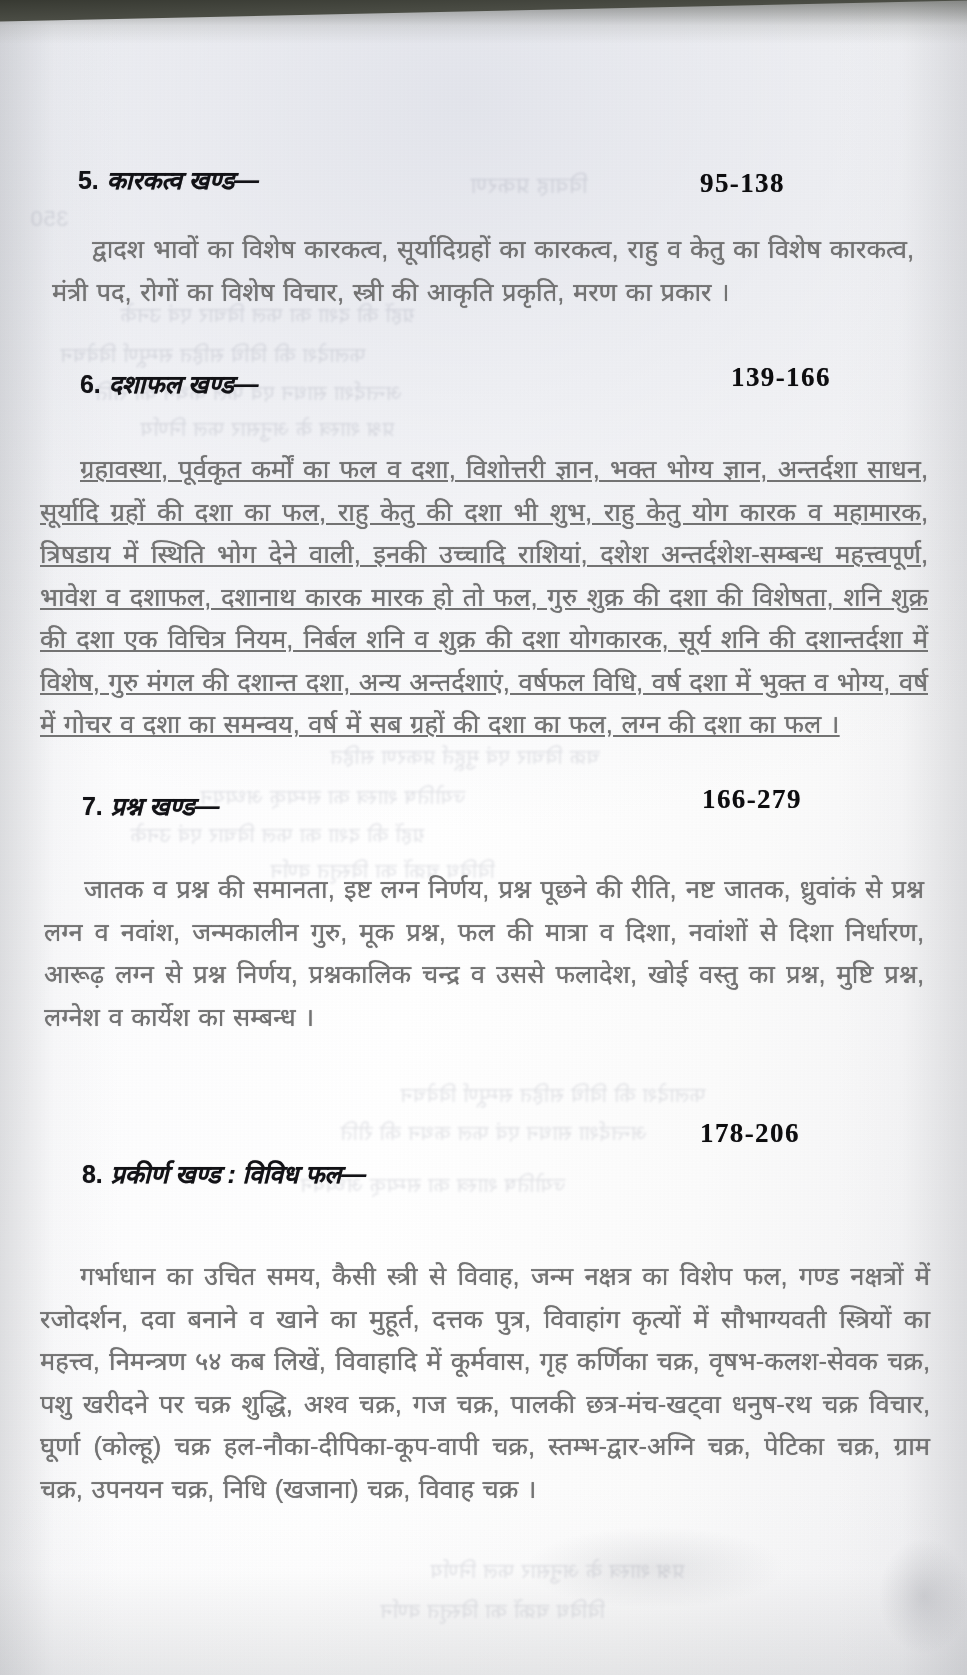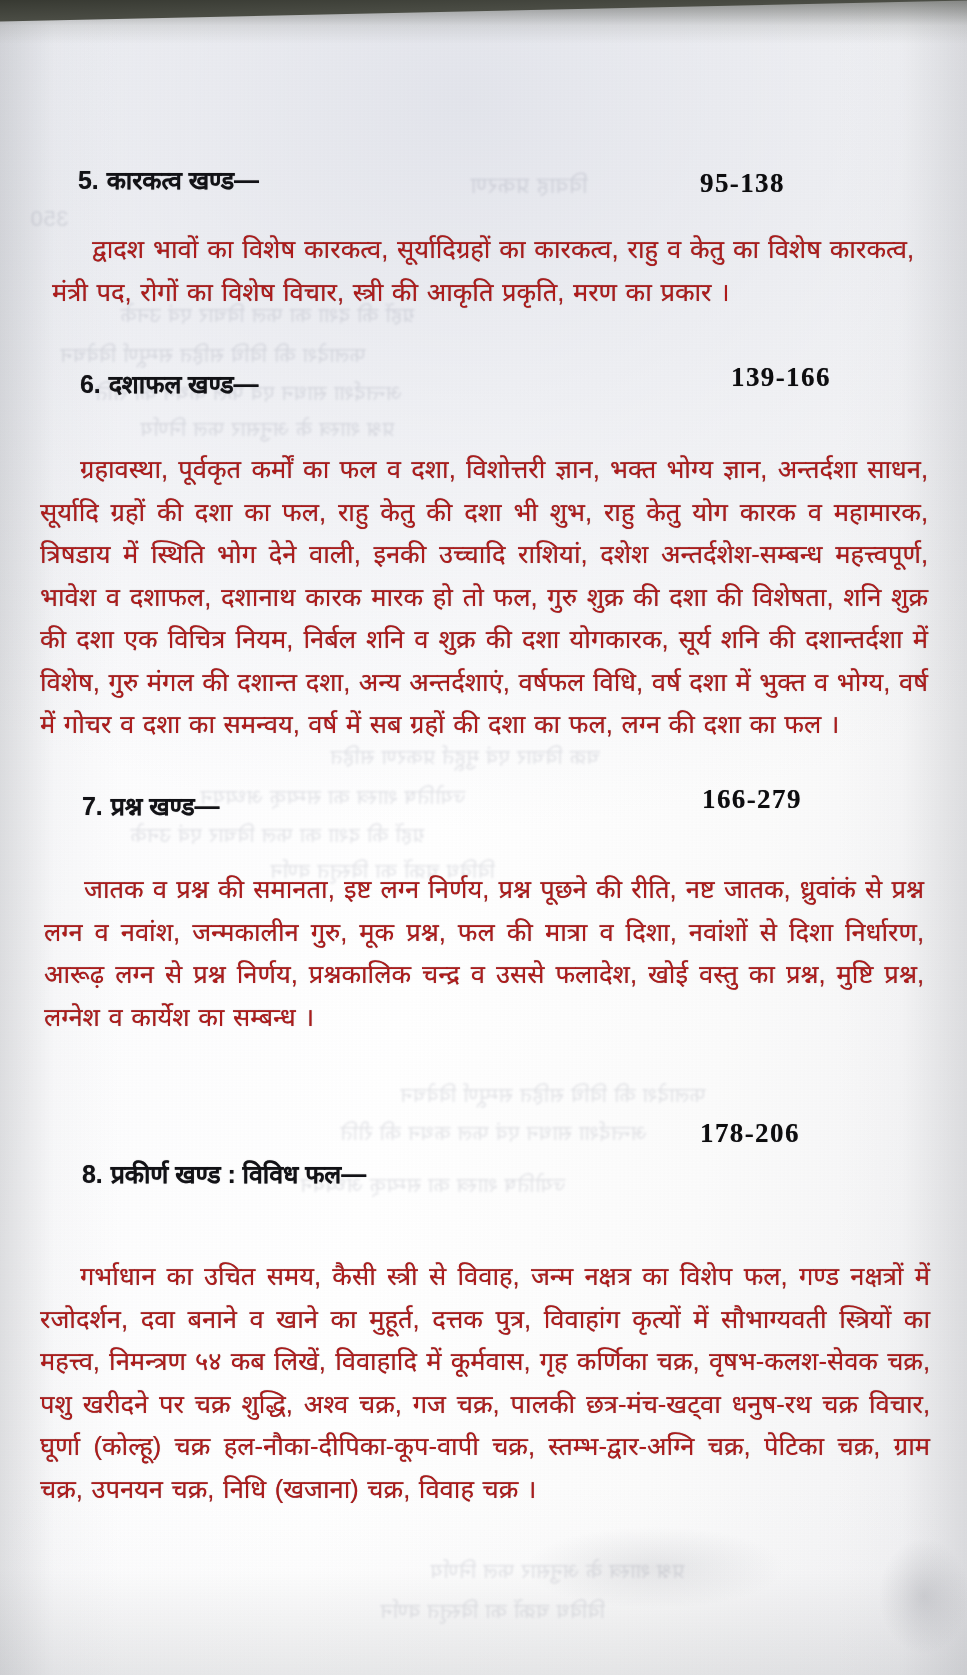--- a/index.html
+++ b/index.html
@@ -120,53 +120,54 @@
     align-items: baseline;
     color: #16161a;
     font-family: "Liberation Sans", "DejaVu Sans", sans-serif;
     font-weight: 700;
     font-size: 25px;
     letter-spacing: -0.1px;
     text-shadow: 0 0 0.8px rgba(0,0,0,0.55);
   }
   .entry-head .head-title {
     white-space: nowrap;
+    font-style: italic;
   }
   .entry-pages {
     position: absolute;
     color: #111114;
     font-family: "Liberation Serif", "DejaVu Serif", serif;
     font-weight: 700;
     font-size: 27px;
     letter-spacing: 1.4px;
     text-shadow: 0 0 0.7px rgba(0,0,0,0.5);
     white-space: nowrap;
   }
 
   .entry-body {
     position: absolute;
-    color: #b91c1c;
+    color: #737373;
     font-family: "Liberation Sans", "DejaVu Sans", sans-serif;
     font-size: 25.5px;
     line-height: 42.5px;
     text-align: justify;
     text-justify: inter-word;
     word-spacing: 1.5px;
     text-shadow: 0 0 0.75px rgba(0,0,0,0.5);
     text-indent: 40px;
   }
 
   
   #head-5   { left: 78px;  top: 162px; }
   #pages-5  { left: 700px; top: 168px; }
   #body-5   { left: 52px;  top: 228px; width: 862px; }
 
   #head-6   { left: 80px;  top: 366px; }
   #pages-6  { left: 703px; top: 362px; margin-left: 28px; }
-  #body-6   { left: 40px;  top: 448px; width: 888px; }
+  #body-6   { left: 40px;  top: 448px; width: 888px; text-decoration: underline; }
 
   #head-7   { left: 82px;  top: 788px; }
   #pages-7  { left: 702px; top: 784px; }
   #body-7   { left: 44px;  top: 868px; width: 880px; }
 
   #head-8   { left: 82px;  top: 1122px; }
   #pages-8  { left: 700px; top: 1118px; }
   #body-8   { left: 40px;  top: 1255px; width: 890px; }
 
   

